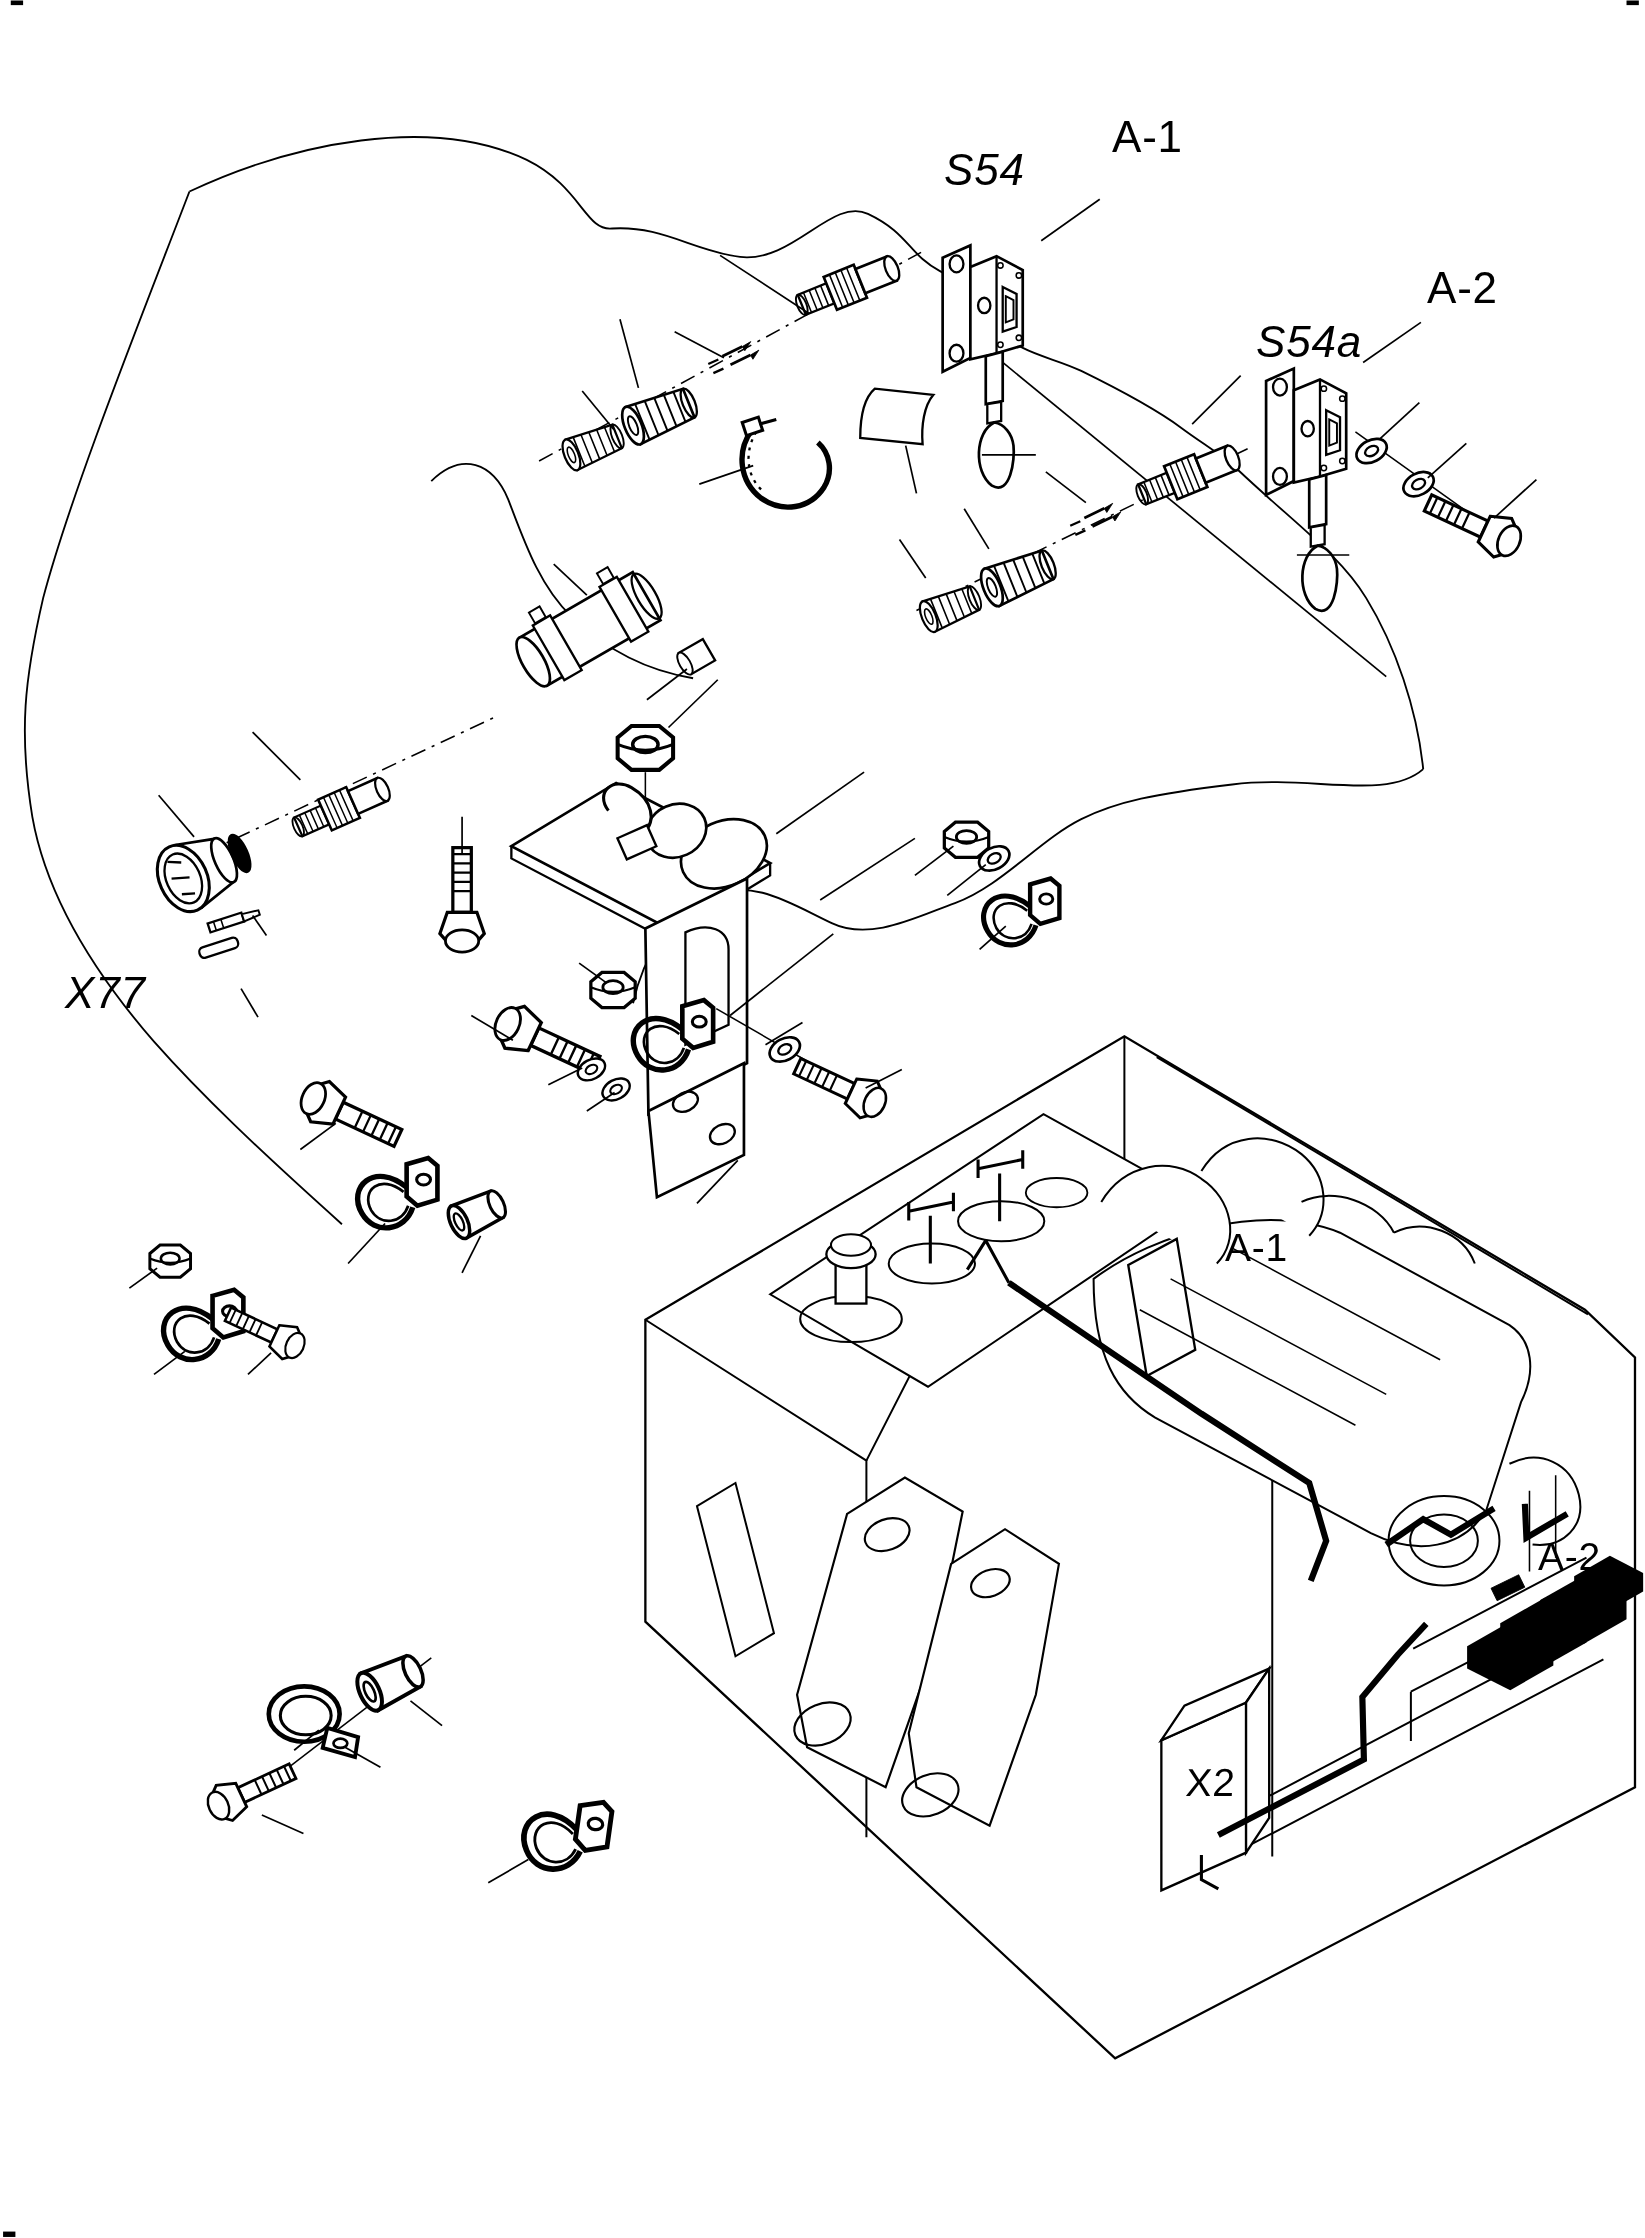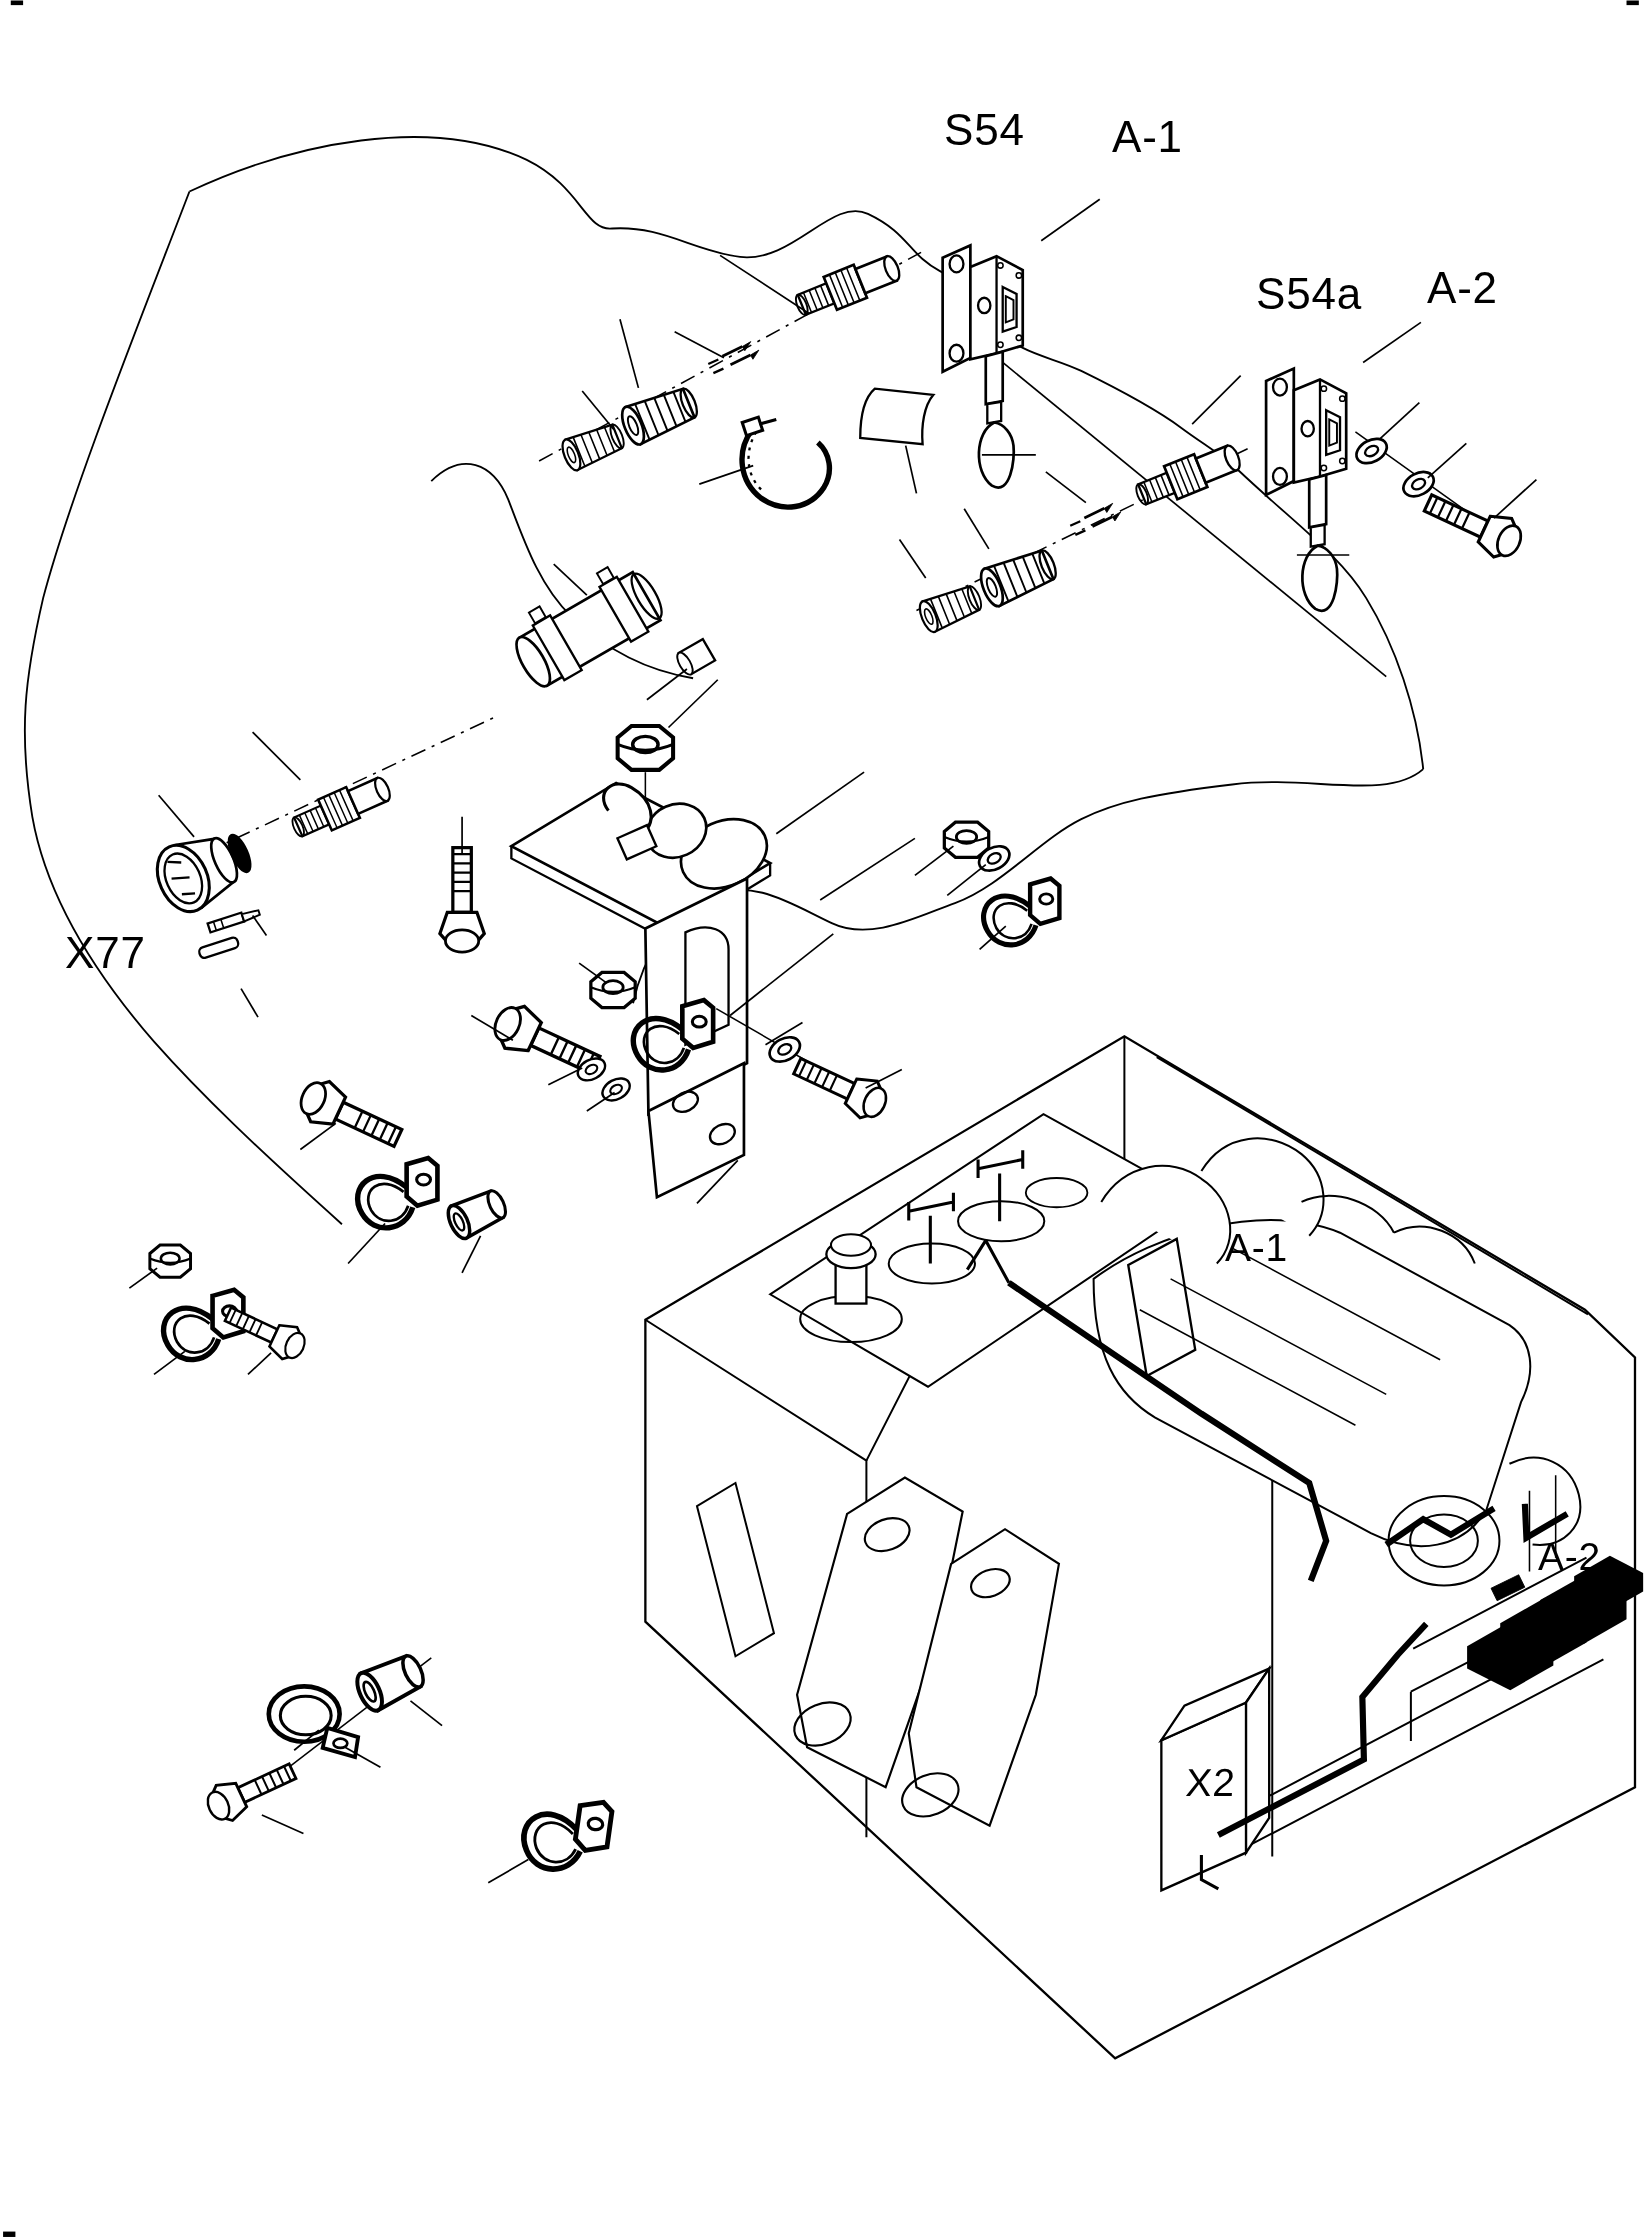--- a/index.html
+++ b/index.html
@@ -1,20 +1,20 @@
 <!DOCTYPE html>
 <html style="font-size:12.3px"><head>
 <meta charset="utf-8">
 <style>
   html,body{margin:0;padding:0;background:#ffffff;}
   .stage{position:relative;width:1645px;height:2239px;background:#ffffff;overflow:hidden;
          font-family:"Liberation Sans",sans-serif;}
   .stage svg{position:absolute;left:0;top:0;}
   .callout{position:absolute;color:#000;white-space:nowrap;letter-spacing:0.8px;}
-  .callout.it{}
+  .callout.it{font-style:italic;margin-top:40px;}
   .cl-lg{font-size:44px;}
   .cl-md{font-size:39px;}
 </style>
 </head>
 <body>
 
 <div class="stage">
 <svg width="1645" height="2239" viewBox="0 0 2136 2906" fill="none" stroke="#000">
 
   <defs>
@@ -381,20 +381,20 @@
       <use href="#sym-battery" transform="translate(1905,2112)"></use>
       <use href="#sym-battery" transform="translate(1948,2082)"></use>
       <use href="#sym-battery" transform="translate(2000,2052)"></use>
       <use href="#sym-battery" transform="translate(2044,2026) scale(0.8)"></use>
     </g>
   </g>
 </svg>
 
   <div class="callout it cl-lg" style="left:944px;top:105px;">S54</div>
   <div class="callout cl-lg" style="left:1112px;top:112px;">A-1</div>
-  <div class="callout it cl-lg" style="left:1256px;top:269px;">S54a</div>
+  <div class="callout it cl-lg" style="left:1256px;top:277px;">S54a</div>
   <div class="callout cl-lg" style="left:1427px;top:263px;">A-2</div>
   <div class="callout it cl-lg" style="left:65px;top:928px;">X77</div>
   <div class="callout cl-md" style="left:1225px;top:1226px;">A-1</div>
   <div class="callout cl-md" style="left:1538px;top:1535px;">A-2</div>
   <div class="callout cl-md" style="left:1186px;top:1761px;transform:skewX(-4deg);">X2</div>
 </div>
 
 
 </body></html>

